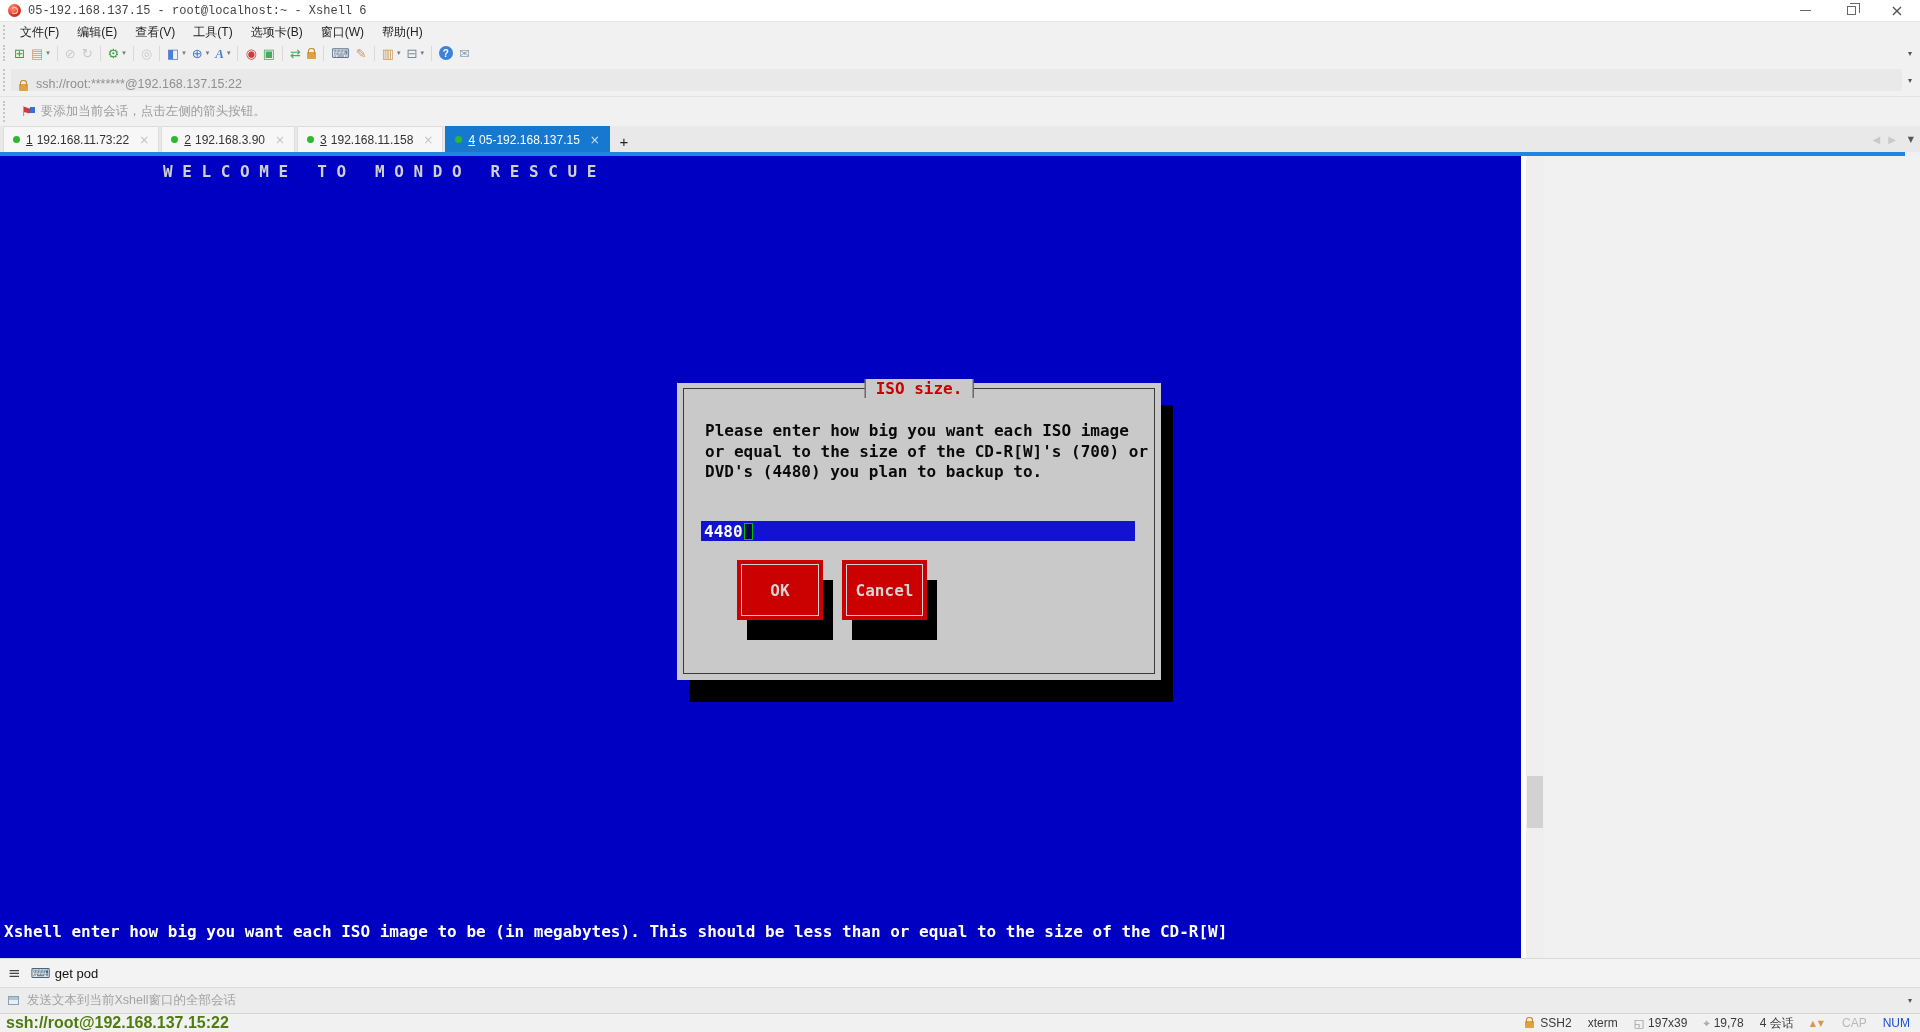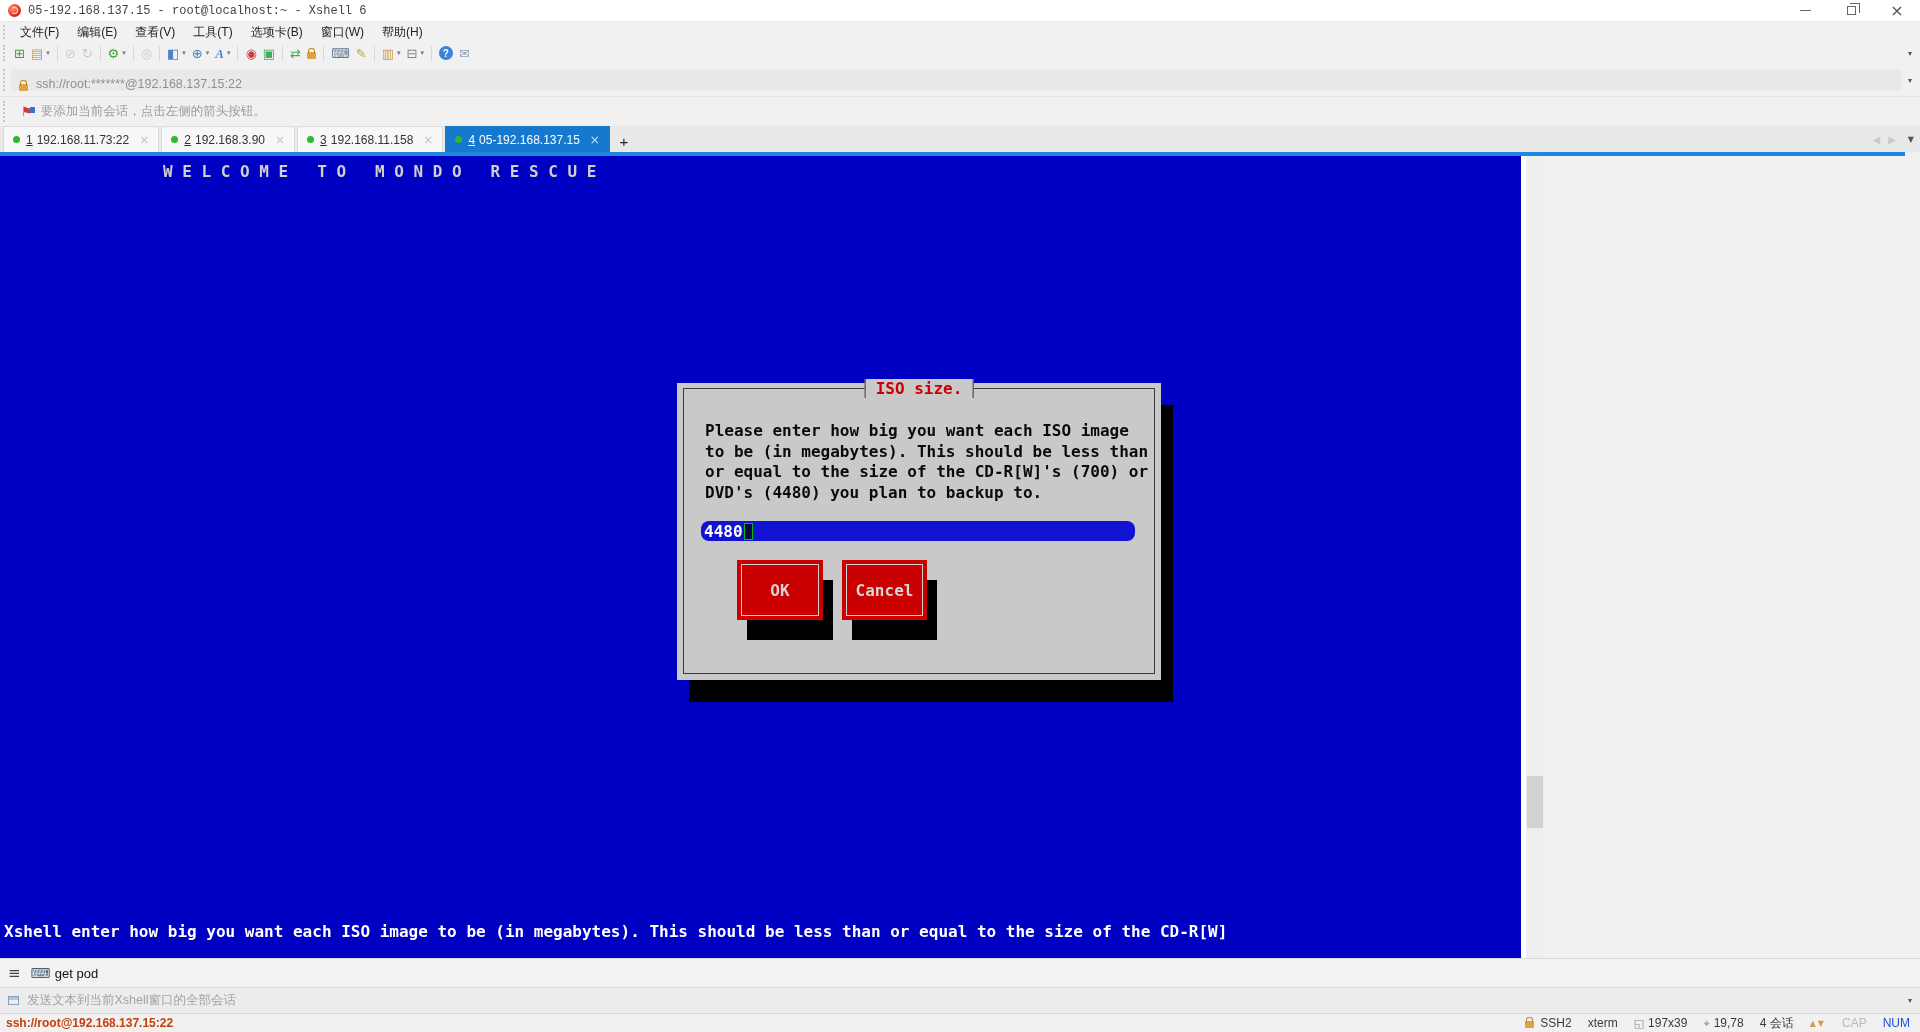--- a/index.html
+++ b/index.html
@@ -70,42 +70,42 @@
   .scroll-gap { position:absolute; right:18px; top:0; width:5px; height:802px; background:#ffffff; }
   .scroll-track { position:absolute; right:0; top:0; width:18px; height:802px; background:#efefef; }
   .scroll-thumb { position:absolute; right:1px; top:620px; width:16px; height:52px; background:#d2d2d2; }
 
   .dialog-shadow { position:absolute; left:689px; top:249px; width:484px; height:297px; background:#000; }
   .dialog { position:absolute; left:677px; top:227px; width:484px; height:297px; background:var(--c-dialog-bg,#C9C9C9); }
   .dialog-frame { position:absolute; left:6px; top:5px; right:6px; bottom:6px; border:1px solid #3a3a3a; }
   .dialog-title { position:absolute; top:-10px; left:50%; transform:translateX(-50%); background:var(--c-dialog-bg,#C9C9C9); padding:0 10px; border-left:1px solid #3a3a3a; border-right:1px solid #3a3a3a; color:var(--c-alert-red,#CB0000); font-size:16px; line-height:19px; white-space:pre; }
   .dialog-text { position:absolute; left:28px; top:38px; font-size:16px; color:#0a0a0a; }
   .dialog-text div { line-height:20.5px; white-space:pre; }
-  .dialog-input { position:absolute; left:24px; top:138px; width:434px; height:20px; background:var(--c-entry-blue,#1212D2); display:flex; align-items:center; padding-left:3px; font-size:16px; color:#ffffff;border-radius:8px; }
+  .dialog-input { position:absolute; left:24px; top:138px; width:434px; height:20px; background:var(--c-entry-blue,#1212D2); display:flex; align-items:center; padding-left:3px; font-size:16px; color:#ffffff; }
   .input-cursor { width:9px; height:17px; background:#000a46; border:1px solid #00c000; margin-left:1px; }
   .btn-shadow { position:absolute; width:86px; height:60px; background:#000; }
   .btn-shadow.ok { left:70px; top:197px; }
   .btn-shadow.cancel { left:175px; top:197px; width:85px; }
   .nbtn { position:absolute; top:177px; height:60px; background:var(--c-alert-red,#CB0000); color:#d6d6d6; font-size:16px; display:flex; align-items:center; justify-content:center; }
   .nbtn::before { content:""; position:absolute; left:4px; right:4px; top:4px; bottom:4px; border:1px solid #cfcfcf; }
   .nbtn.ok { left:60px; width:86px; }
   .nbtn.cancel { left:165px; width:85px; }
 
   
   .quickbar { position:absolute; left:0; top:958px; width:1920px; height:29px; background:#f3f3f3; border-top:1px solid #d9d9d9; display:flex; align-items:center; }
   .hamburger { font-size:15px; color:#444; margin:0 10px 0 8px; font-family:"DejaVu Sans",sans-serif; }
   .kbd-icon { font-size:14px; color:#49657e; margin-right:4px; font-family:"DejaVu Sans",sans-serif; }
   .quick-label { font-size:13px; color:#111; }
 
   .sendbar { position:absolute; left:0; top:987px; width:1920px; height:26px; background:#ececec; border-top:1px solid #ddd; display:flex; align-items:center; }
   .send-icon { width:11px; height:9px; border:1px solid #8aa0b8; background:linear-gradient(#b0c4d8 40%, #e8eef4 40%); margin:0 8px 0 8px; }
   .send-placeholder { font-size:12.5px; color:#a3a3a3; }
 
   .statusbar { position:absolute; left:0; top:1013px; width:1920px; height:19px; background:#f1f1f1; border-top:1px solid #d5d5d5; display:flex; align-items:center; }
-  .status-left { font-size:12px; font-weight:600; color:#c2410c; margin-left:6px; }
+  .status-left { font-size:16px; font-weight:600; color:#4d7c0f; margin-left:6px; }
   .status-right { margin-left:auto; display:flex; align-items:center; margin-right:10px; }
   .sseg { font-size:12px; color:#3a3a3a; margin-left:16px; display:flex; align-items:center; }
   .sicon { color:#8a8a8a; font-size:11px; margin-right:4px; font-family:"DejaVu Sans",sans-serif; }
   .s-lock { margin-left:16px; margin-top:2px; }
   .s-lock + .sseg { margin-left:6px; }
   .updown { font-size:8px; color:#d29a4a; letter-spacing:2px; margin-left:16px; font-family:"DejaVu Sans",sans-serif; }
   .cap { color:#b9b9b9; } .num { color:#1d4ed8; }
 </style>
 </head>
 <body>
@@ -268,21 +268,20 @@
 <div class="terminal mono">
   <div class="welcome">W E L C O M E   T O   M O N D O   R E S C U E</div>
 
   <div class="dialog-shadow"></div>
   <div class="dialog">
     <div class="dialog-frame">
       <div class="dialog-title">ISO size.</div>
     </div>
     <div class="dialog-text">
       <div>Please enter how big you want each ISO image</div>
-      <div>to be (in megabytes). This should be less than</div>
       <div>or equal to the size of the CD-R[W]'s (700) or</div>
       <div>DVD's (4480) you plan to backup to.</div>
     </div>
     <div class="dialog-input">
       <span>4480</span>
       <span class="input-cursor"></span>
     </div>
     <div class="btn-shadow ok"></div>
     <div class="btn-shadow cancel"></div>
     <div class="nbtn ok">OK</div>

